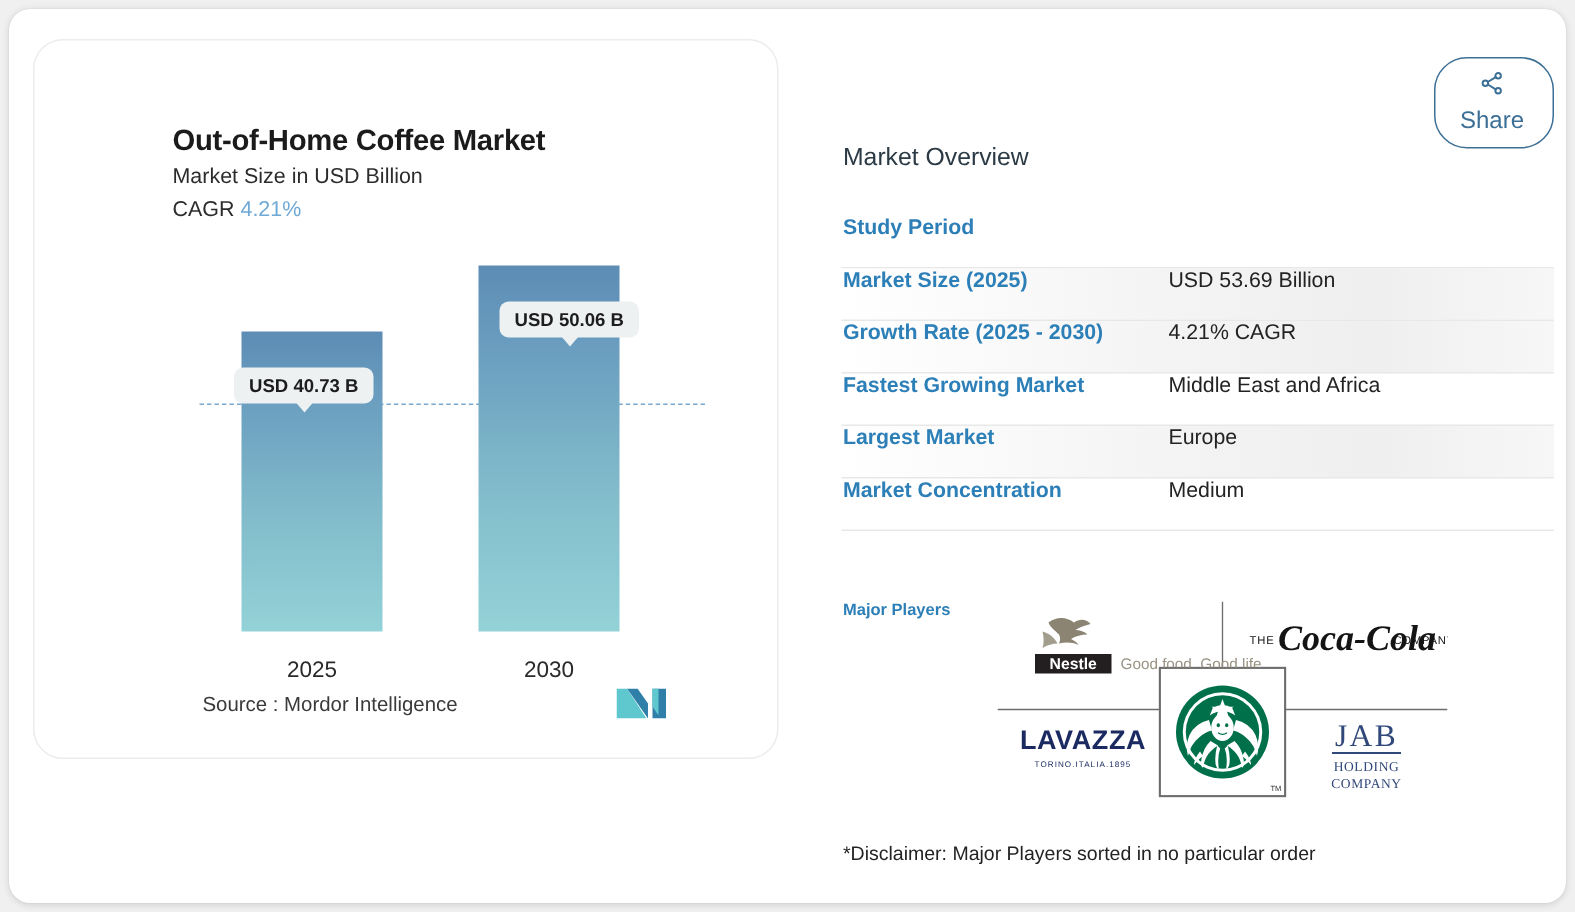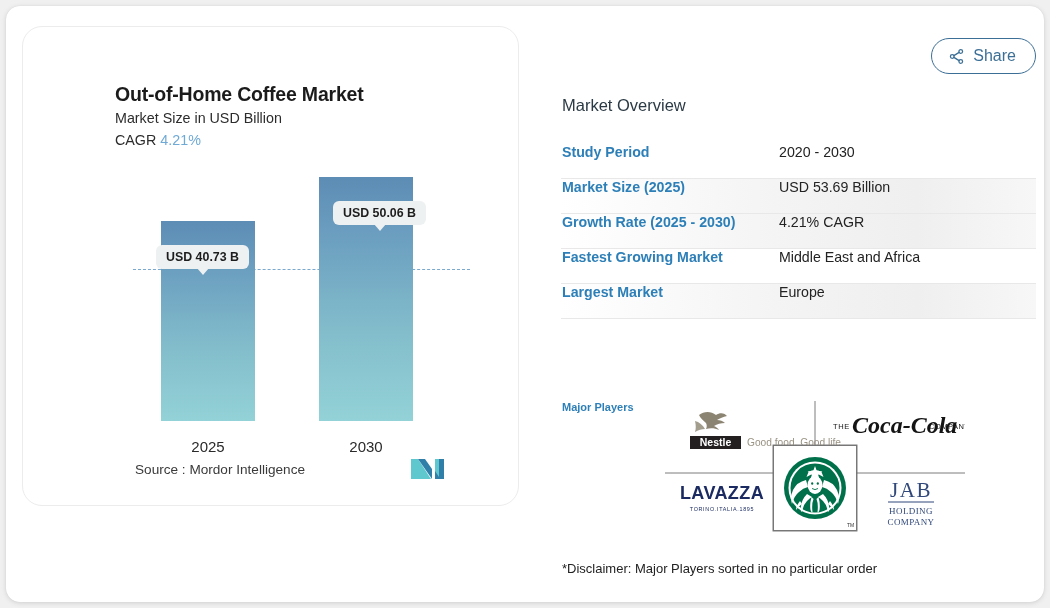--- a/index.html
+++ b/index.html
@@ -151,20 +151,21 @@
     right: 0px;
     top: 12px;
     display: flex;
     align-items: center;
     gap: 8px;
     padding: 8px 19px 8px 16px;
     border: 1.3px solid #3c6f96;
     border-radius: 22px;
     background: #ffffff;
     cursor: pointer;
+    flex-direction: column;
   }
   .share-label {
     font-size: 16px;
     color: #3c6f96;
   }
 
   .overview-title {
     position: absolute;
     left: 1px;
     top: 70px;
@@ -275,37 +276,40 @@
         <line x1="8.3" y1="13.2" x2="15.7" y2="17.8"></line>
       </svg>
       <span class="share-label">Share</span>
     </div>
 
     <div class="overview-title">Market Overview</div>
 
     <div class="table">
       <div class="trow">
         <div class="tkey">Study Period</div>
-        <div class="tval">2020 - 2030</div>
       </div>
       <div class="trow alt">
         <div class="tkey">Market Size (2025)</div>
         <div class="tval">USD 53.69 Billion</div>
       </div>
       <div class="trow alt">
         <div class="tkey">Growth Rate (2025 - 2030)</div>
         <div class="tval">4.21% CAGR</div>
       </div>
       <div class="trow">
         <div class="tkey">Fastest Growing Market</div>
         <div class="tval">Middle East and Africa</div>
       </div>
       <div class="trow alt">
         <div class="tkey">Largest Market</div>
         <div class="tval">Europe</div>
+      </div>
+      <div class="trow">
+        <div class="tkey">Market Concentration</div>
+        <div class="tval">Medium</div>
       </div>
     </div>
 
     <div class="players-title">Major Players</div>
 
     <div class="players-grid">
       <svg width="300" height="150" viewBox="0 0 300 150">
 
         <g stroke="#6d6d6d" stroke-width="0.9" fill="none">
           <line x1="150" y1="0" x2="150" y2="44"></line>

